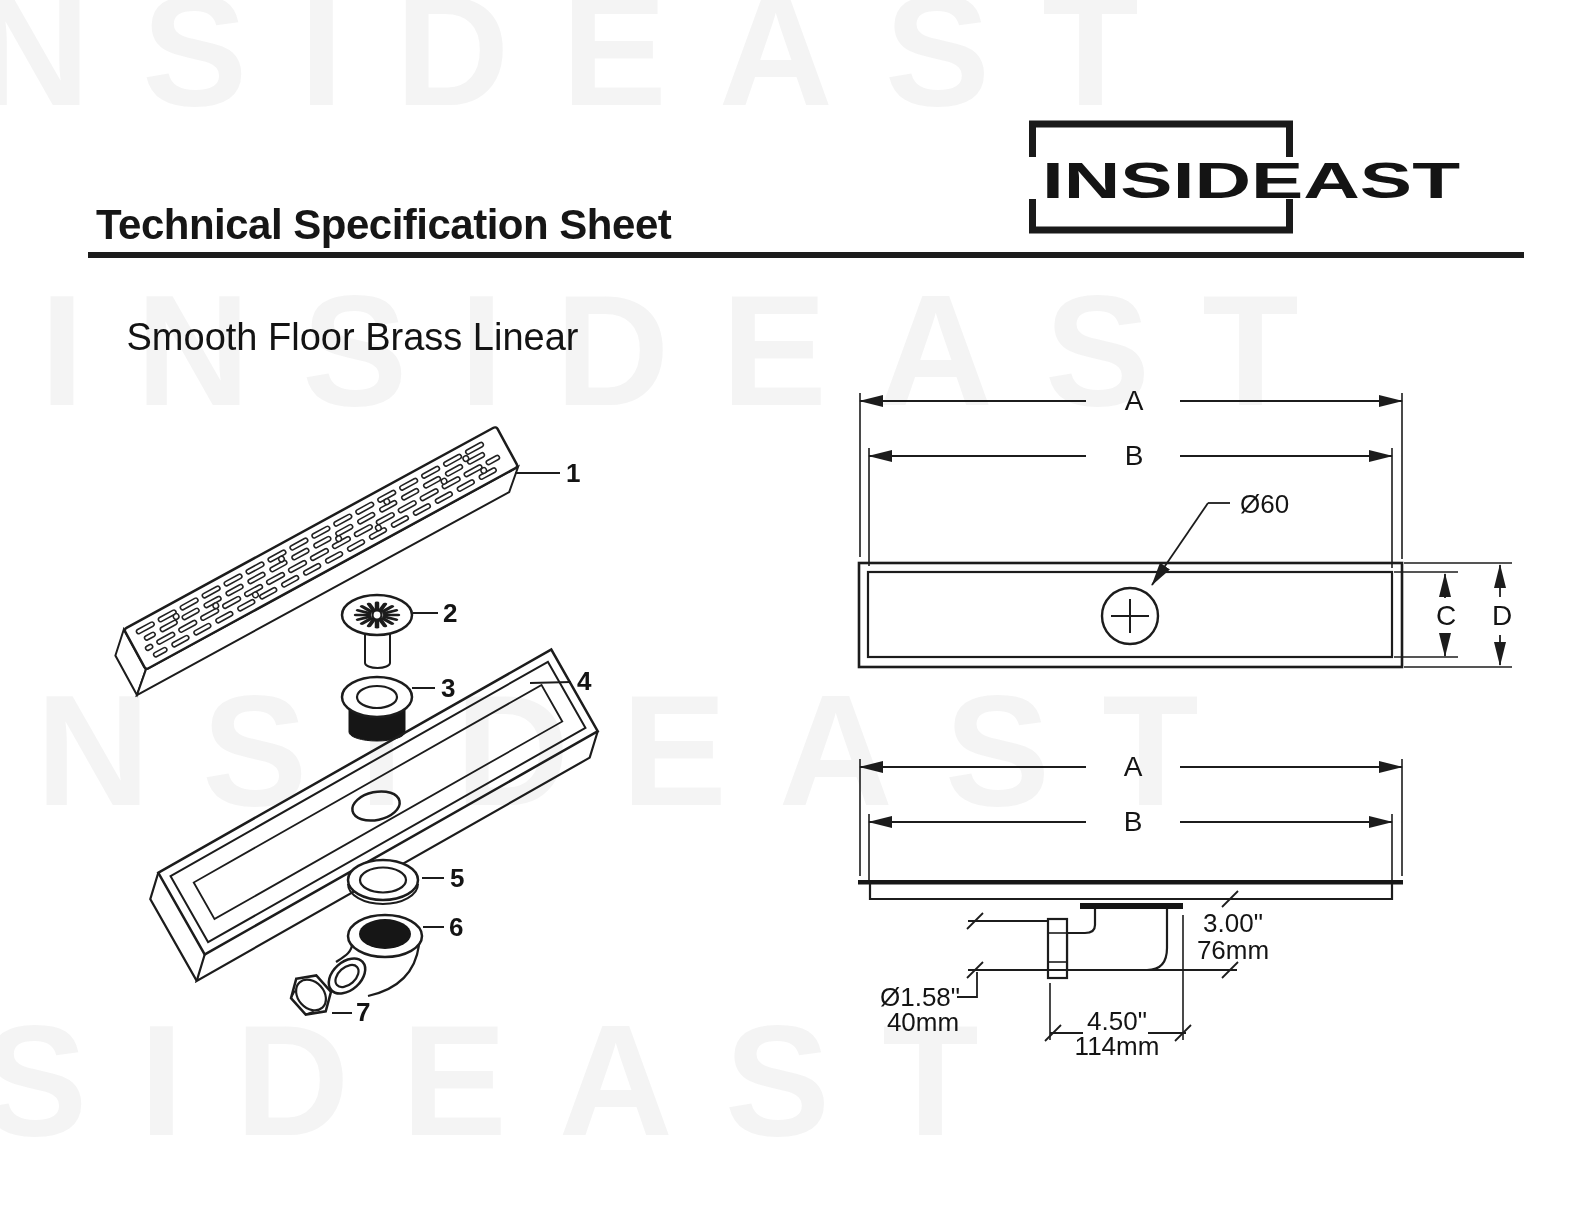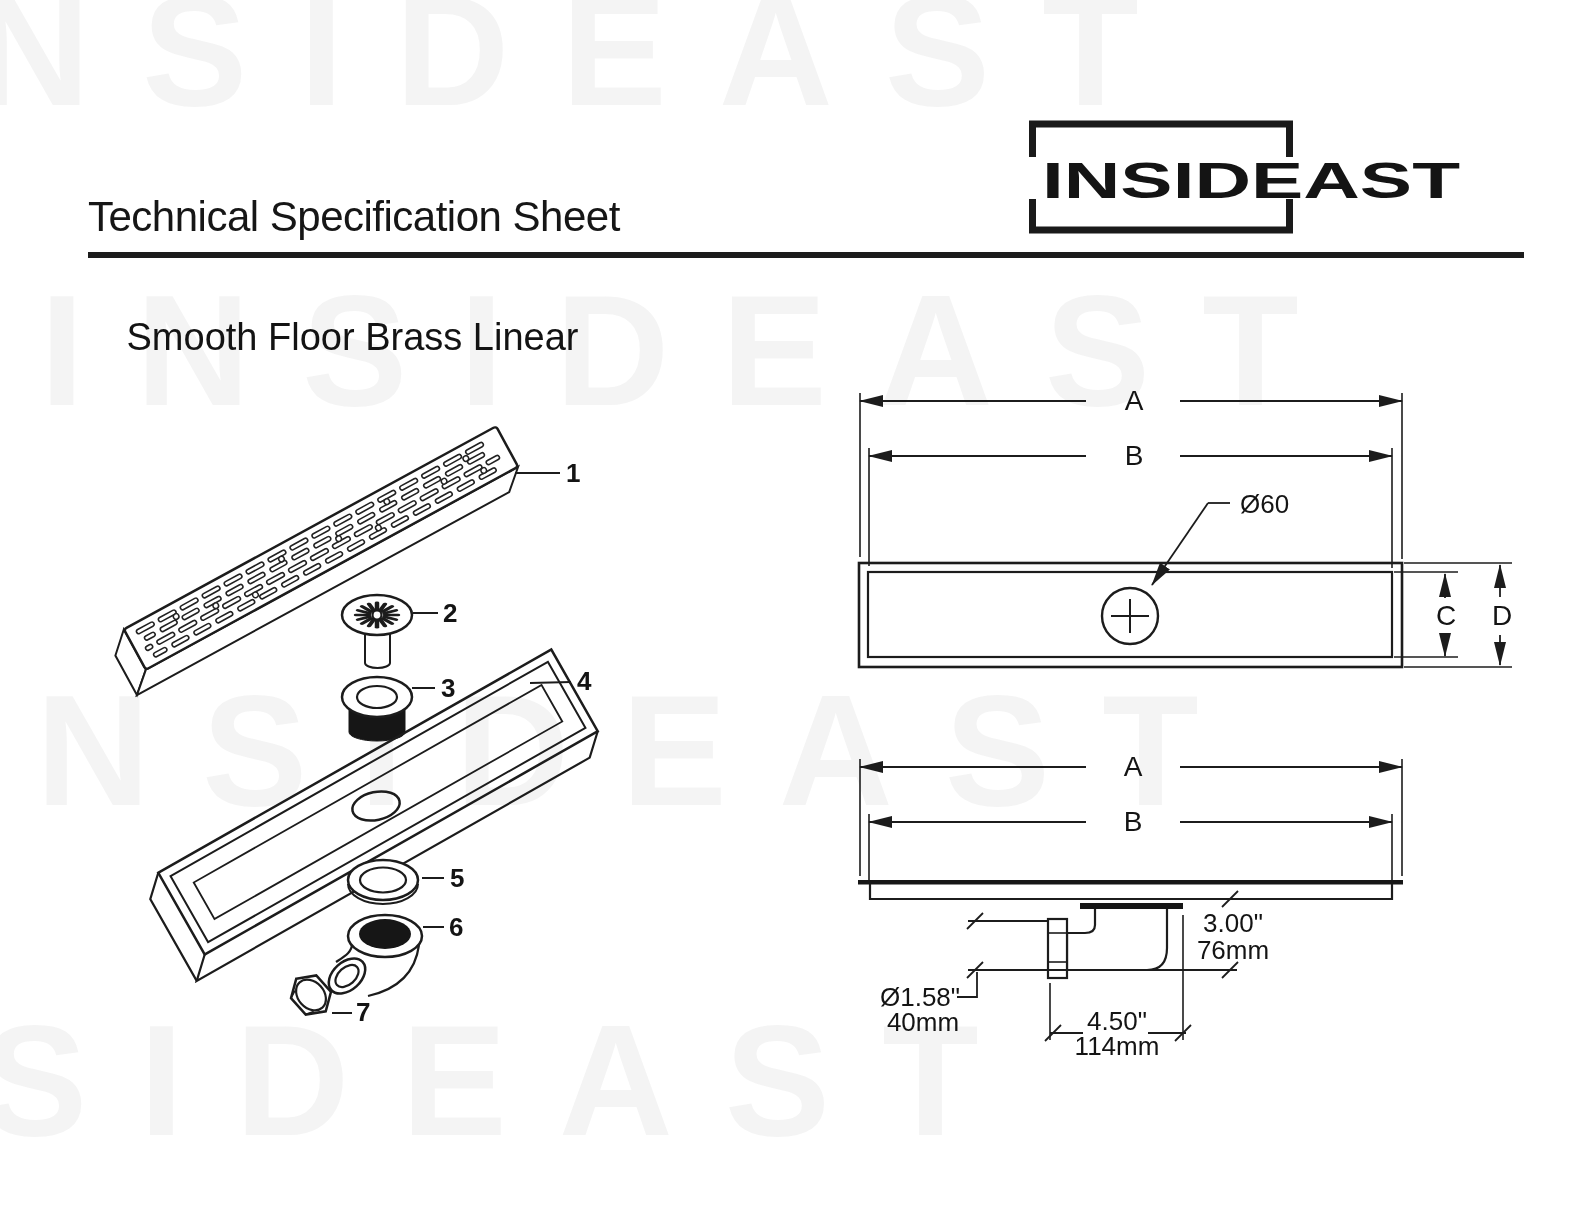--- a/index.html
+++ b/index.html
@@ -8,22 +8,22 @@
     background:#fff;font-family:"Liberation Sans",sans-serif;color:#111;
   }
   
   .wm-row{
     position:absolute;white-space:nowrap;
     font-weight:bold;font-size:158px;letter-spacing:52px;
     color:rgba(40,40,40,0.05);user-select:none;pointer-events:none;
   }
   
   .sheet-title{
-    position:absolute;left:88px;top:193px;margin:0;
-    font-size:42px;font-weight:normal;letter-spacing:-0.5px;color:#161616;
+    position:absolute;left:88px;top:193px;margin:8px;
+    font-size:42px;font-weight:bold;letter-spacing:-0.5px;color:#161616;
   }
   .header-rule{
     position:absolute;left:88px;top:252px;width:1436px;height:6px;
     background:#1c1c1c;
   }
   .logo-svg{position:absolute;left:1010px;top:100px;}
   
   .product-title{
     position:absolute;left:95px;top:312px;width:515px;
     text-align:center;font-size:38px;line-height:50px;color:#131313;

